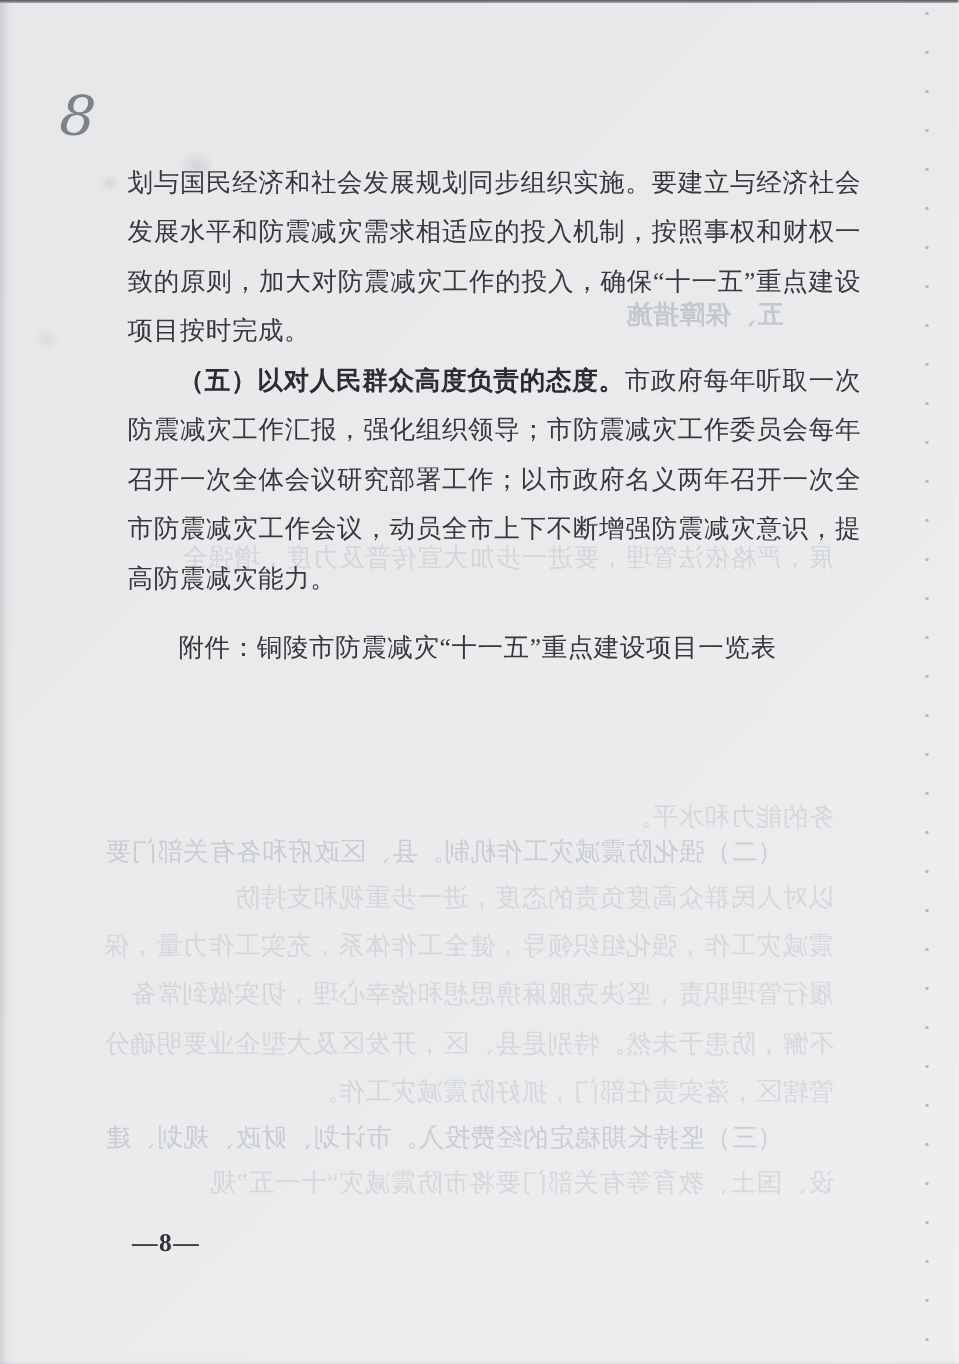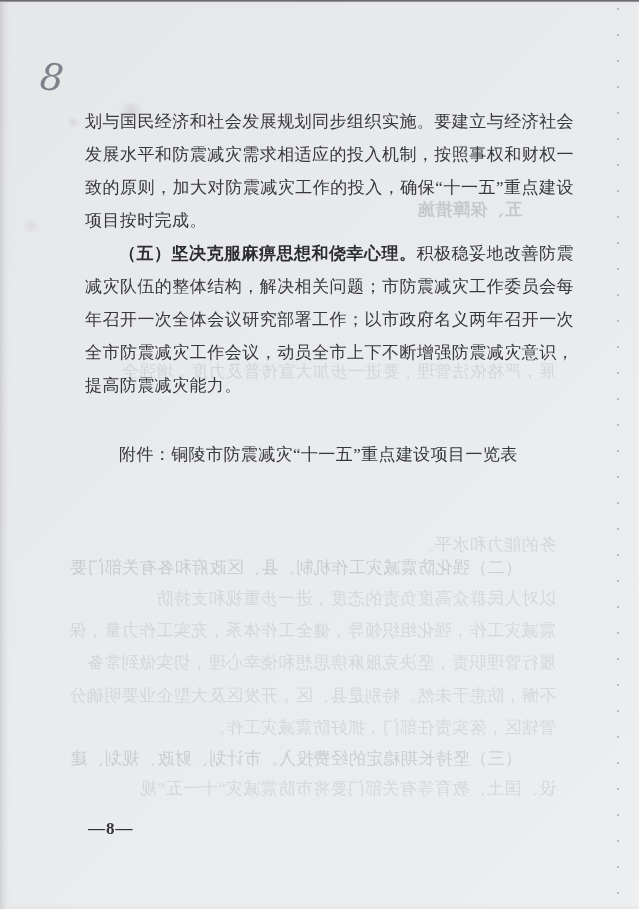--- a/index.html
+++ b/index.html
@@ -27,21 +27,21 @@
   }
   
   .body-text{
     position:absolute;left:85px;top:105px;width:489px;
     font-size:17px;line-height:33px;letter-spacing:.4px;
     color:#37383e;text-align:justify;
   }
   .para{margin:0;padding:0;}
   .para.indent{text-indent:2em;}
   .para .lead{font-weight:bold;color:#2c2d33;}
-  .attachment{margin-top:36px;text-indent:2em;}
+  .attachment{margin-top:13px;text-indent:2em;}
   
   .page-number{
     position:absolute;left:88px;top:819px;
     font-size:17px;letter-spacing:1px;color:#323338;font-weight:bold;
   }
   
   .bleed-layer{
     position:absolute;left:67px;top:0;width:489px;height:909px;
     transform:scaleX(-1);pointer-events:none;
   }
@@ -92,21 +92,21 @@
     <div class="bl" style="top:686px">不懈，防患于未然。特别是县、区，开发区及大型企业要明确分</div>
     <div class="bl" style="top:718px">管辖区，落实责任部门，抓好防震减灾工作。</div>
     <div class="bl strong ind" style="top:749px">（三）坚持长期稳定的经费投入。市计划、财政、规划、建</div>
     <div class="bl" style="top:779px">设、国土、教育等有关部门要将市防震减灾“十一五”规</div>
   </div>
 
   <div class="handwritten">8</div>
 
   <main class="body-text">
     <p class="para"><span>划与国民经济和社会发展规划同步组织实施。要建立与经济社会发展水平和防震减灾需求相适应的投入机制，按照事权和财权一致的原则，加大对防震减灾工作的投入，确保“十一五”重点建设项目按时完成。</span></p>
-    <p class="para indent"><b class="lead">（五）坚决克服麻痹思想和侥幸心理。</b><span>积极稳妥地改善防震减灾队伍的整体结构，解决相关问题；市防震减灾工作委员会每年召开一次全体会议研究部署工作；以市政府名义两年召开一次全市防震减灾工作会议，动员全市上下不断增强防震减灾意识，提高防震减灾能力。</span></p>
+    <p class="para indent"><b class="lead">（五）以对人民群众高度负责的态度。</b><span>市政府每年听取一次防震减灾工作汇报，强化组织领导；市防震减灾工作委员会每年召开一次全体会议研究部署工作；以市政府名义两年召开一次全市防震减灾工作会议，动员全市上下不断增强防震减灾意识，提高防震减灾能力。</span></p>
     <p class="para attachment">附件：铜陵市防震减灾“十一五”重点建设项目一览表</p>
   </main>
 
   <div class="page-number">—8—</div>
 
   <div class="dot-column"></div>
 
 </div>
 
 </body></html>

